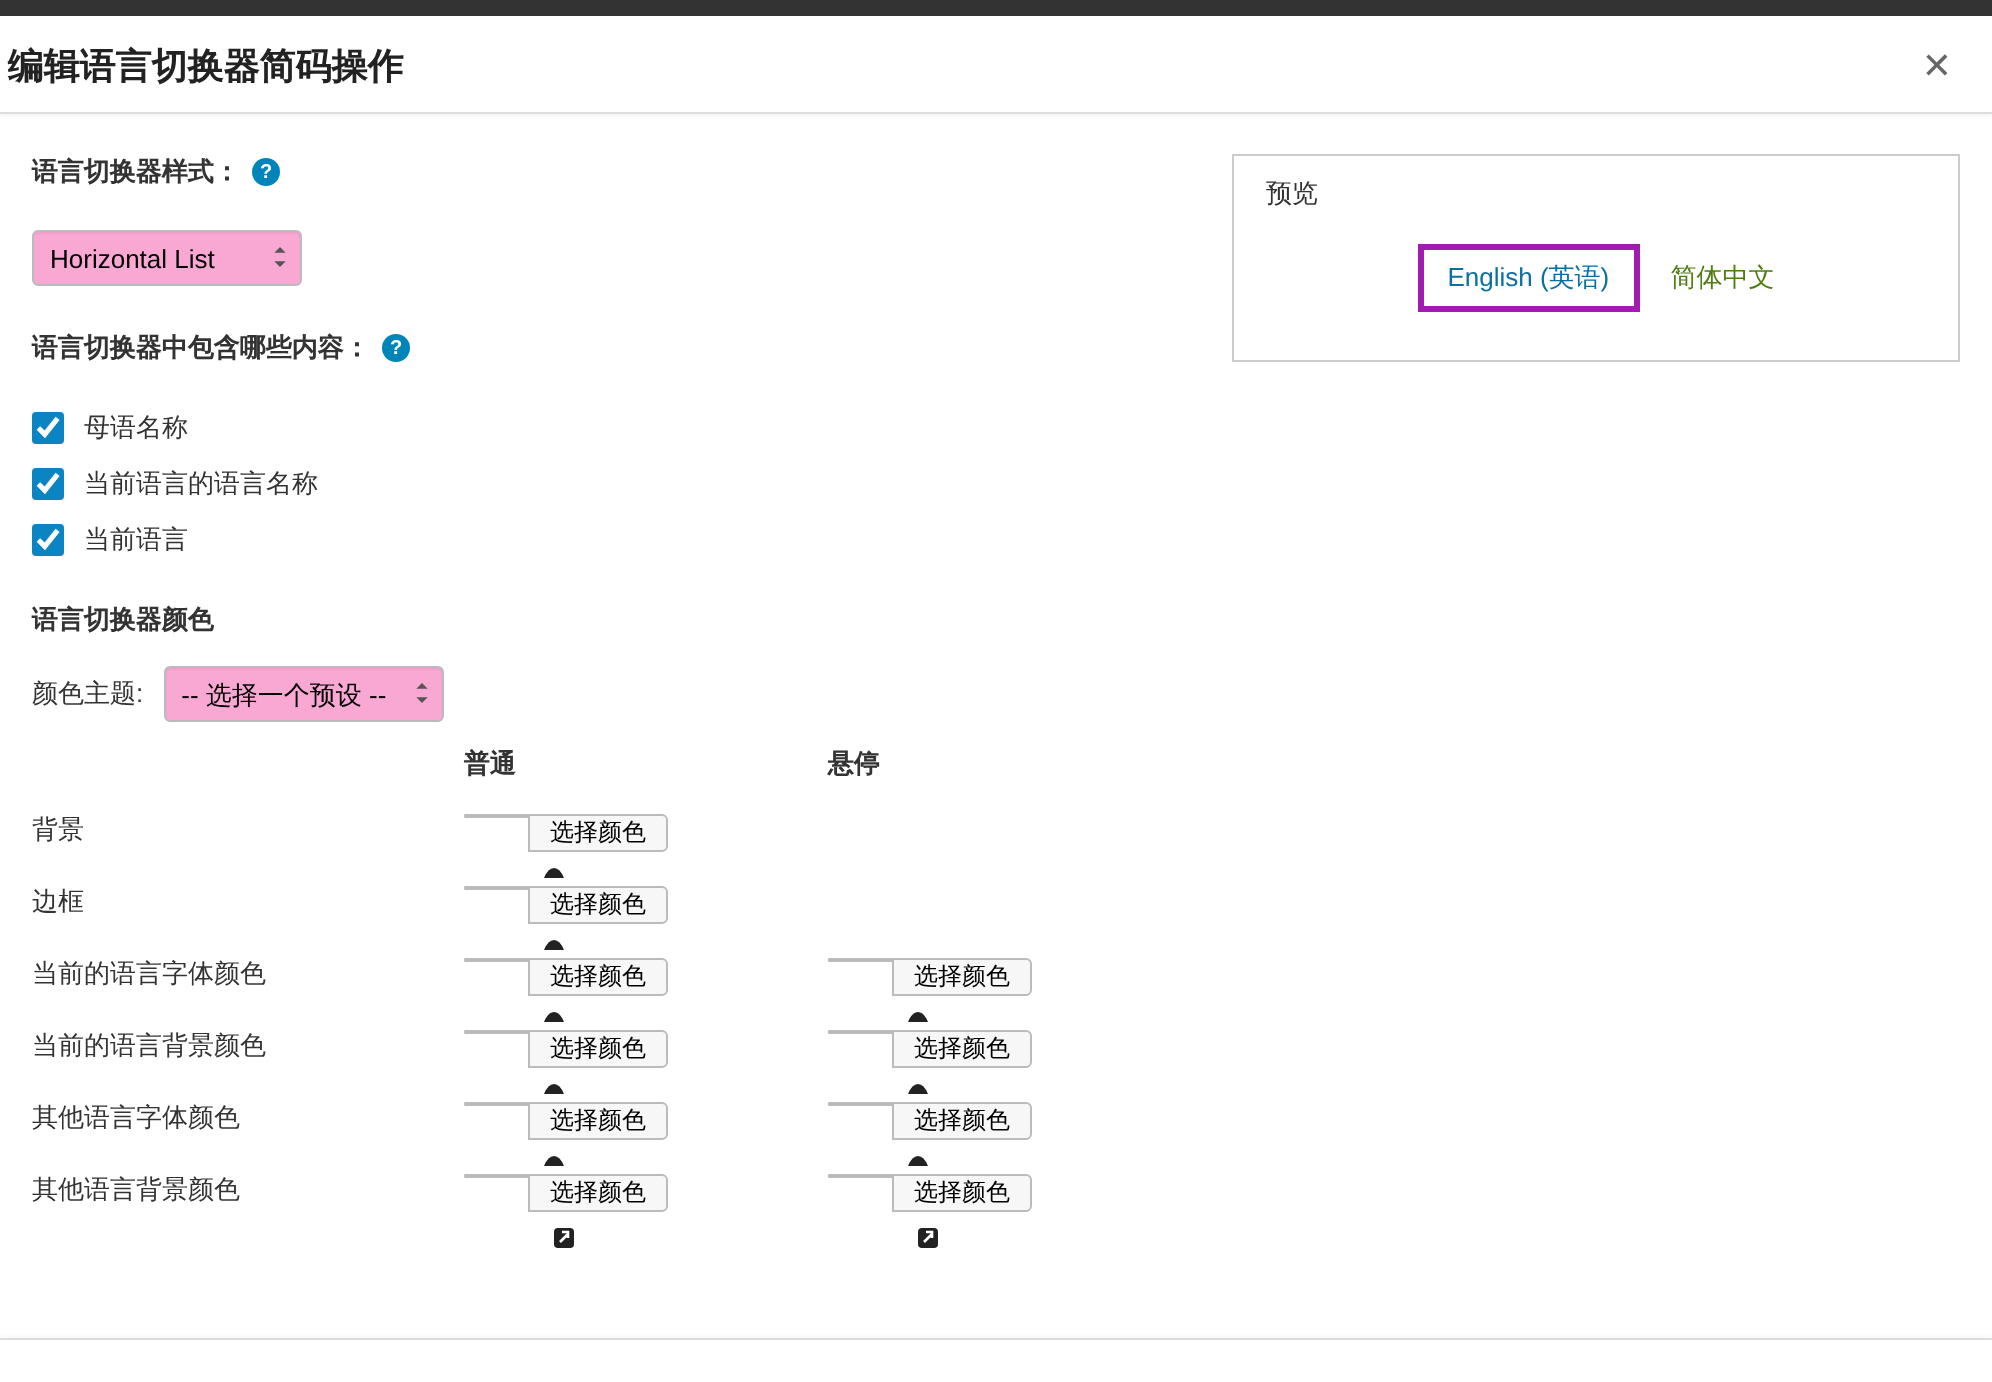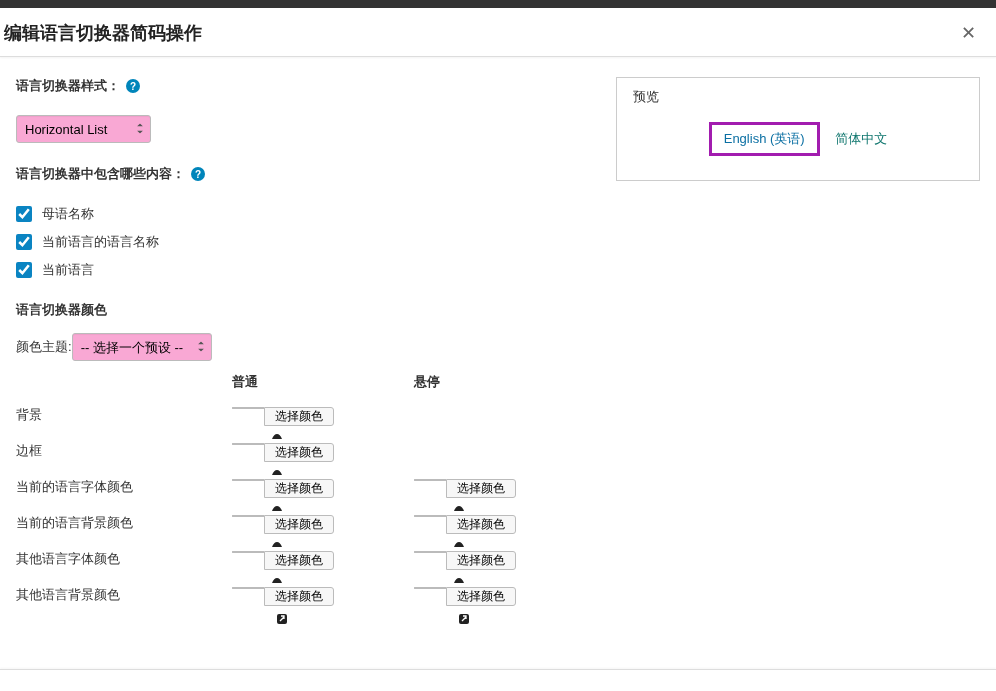--- a/index.html
+++ b/index.html
@@ -9,33 +9,33 @@
   .dialog-header { display: flex; align-items: center; justify-content: space-between; padding: 10px 16px 8px 4px; border-bottom: 1px solid #ddd; box-shadow: 0 1px 2px rgba(0,0,0,0.05); }
   .dialog-title { font-size: 18px; font-weight: 600; color: #222; }
   .close-btn { cursor: pointer; font-size: 18px; color: #666; padding: 4px; background: none; border: none; }
   .dialog-body { display: flex; padding: 20px 16px 16px 16px; gap: 20px; }
   .left-col { flex: 1; }
   .right-col { width: 385px; }
   .preview-box { border: 1px solid #ccc; padding: 10px 16px 24px 16px; }
   .preview-title { font-size: 13px; color: #333; margin-bottom: 16px; }
   .preview-langs { text-align: center; }
   .lang-pill { display: inline-block; border: 3px solid #a21caf; color: #0a6fa3; padding: 5px 12px; margin-right: 12px; font-size: 13px; }
-  .lang-link { color: #0f766e; font-size: 13px; }
+  .lang-link { color: #4d7c0f; font-size: 13px; }
   .section-label { font-size: 13px; font-weight: 600; color: #333; display: inline-flex; align-items: center; gap: 6px; margin-bottom: 12px; }
   .help-icon { display: inline-flex; align-items: center; justify-content: center; width: 14px; height: 14px; border-radius: 50%; background: #0085ba; color: #fff; font-size: 10px; font-weight: bold; }
   .select-wrap { position: relative; display: inline-block; }
   .select-style { appearance: none; -webkit-appearance: none; background: #f9a8d4; border: 1px solid #bbb; border-radius: 3px; padding: 5px 28px 5px 8px; font-size: 13px; height: 28px; box-shadow: inset 0 1px 1px rgba(0,0,0,0.05); }
   .select-style-wide { width: 135px; }
   .select-caret { position: absolute; right: 6px; top: 50%; transform: translateY(-50%); pointer-events: none; color: #555; }
   .block { margin-bottom: 22px; }
   .chk-row { display: flex; align-items: center; gap: 10px; margin-bottom: 10px; }
   .chk { width: 16px; height: 16px; accent-color: #0a84c2; }
   .chk-label { font-size: 13px; color: #333; }
   .color-section-title { font-size: 13px; font-weight: 600; margin-bottom: 14px; }
-  .theme-row { display: flex; align-items: center; margin-bottom: 12px; }
+  .theme-row { display: flex; align-items: center; gap: 10px; margin-bottom: 12px; }
   .color-table { }
   .ct-header { display: flex; margin-bottom: 6px; }
   .ct-label-col { width: 216px; }
   .ct-col { width: 182px; font-size: 13px; font-weight: 600; color: #333; }
   .ct-row { display: flex; align-items: center; min-height: 34px; }
   .ct-row-label { width: 216px; font-size: 13px; color: #333; }
   .color-cell { width: 182px; position: relative; }
   .color-picker { display: inline-flex; align-items: flex-start; height: 26px; }
   .swatch { width: 32px; border: 1px solid #bbb; border-right: none; border-top-left-radius: 3px; border-bottom-left-radius: 3px; background: #fff; }
   .pick-btn { border: 1px solid #bbb; background: #f7f7f7; font-size: 12px; padding: 0 10px; border-top-right-radius: 3px; border-bottom-right-radius: 3px; cursor: pointer; }

